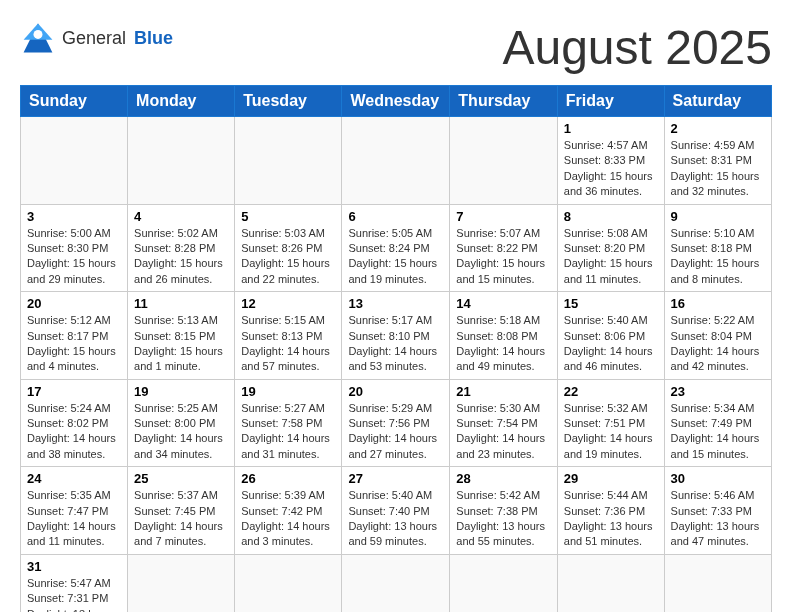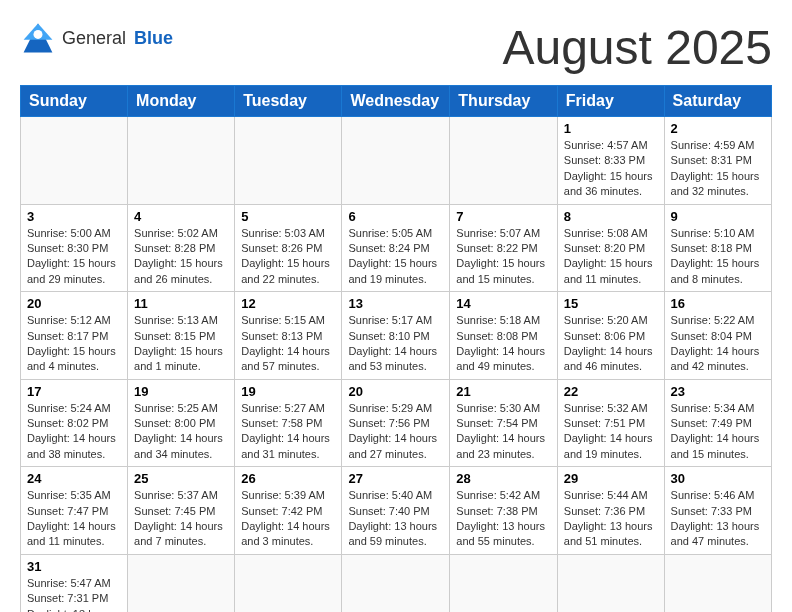--- a/index.html
+++ b/index.html
@@ -207,21 +207,21 @@
 Daylight: 14 hours and 53 minutes.</div>
         </td>
         <td>
           <span class="day-number">14</span>
           <div class="day-info">Sunrise: 5:18 AM
 Sunset: 8:08 PM
 Daylight: 14 hours and 49 minutes.</div>
         </td>
         <td>
           <span class="day-number">15</span>
-          <div class="day-info">Sunrise: 5:20 AM
+          <div class="day-info">Sunrise: 5:40 AM
 Sunset: 8:06 PM
 Daylight: 14 hours and 46 minutes.</div>
         </td>
         <td>
           <span class="day-number">16</span>
           <div class="day-info">Sunrise: 5:22 AM
 Sunset: 8:04 PM
 Daylight: 14 hours and 42 minutes.</div>
         </td>
       </tr>

